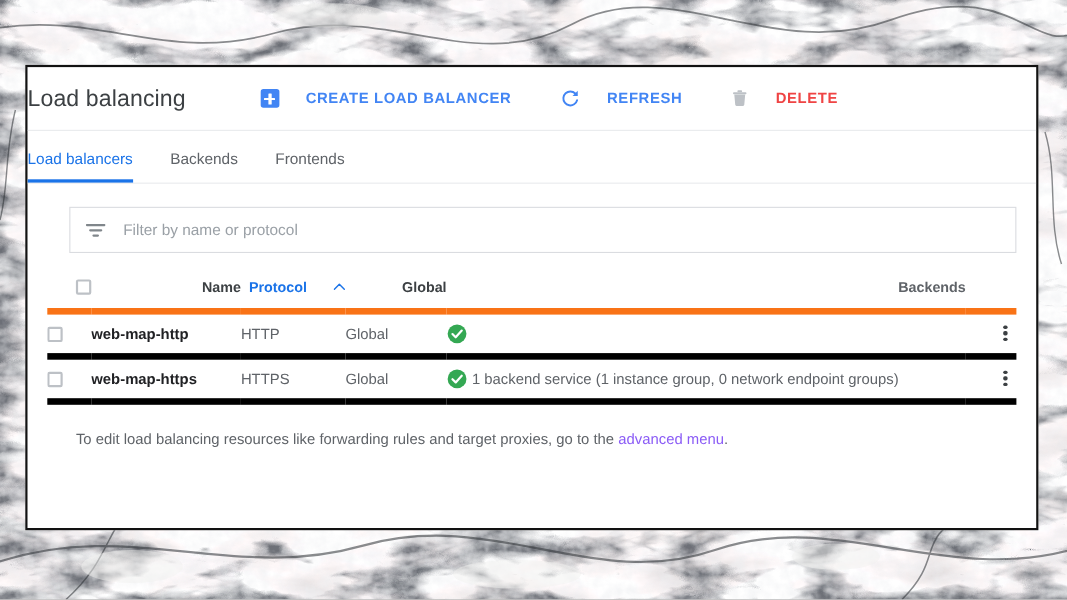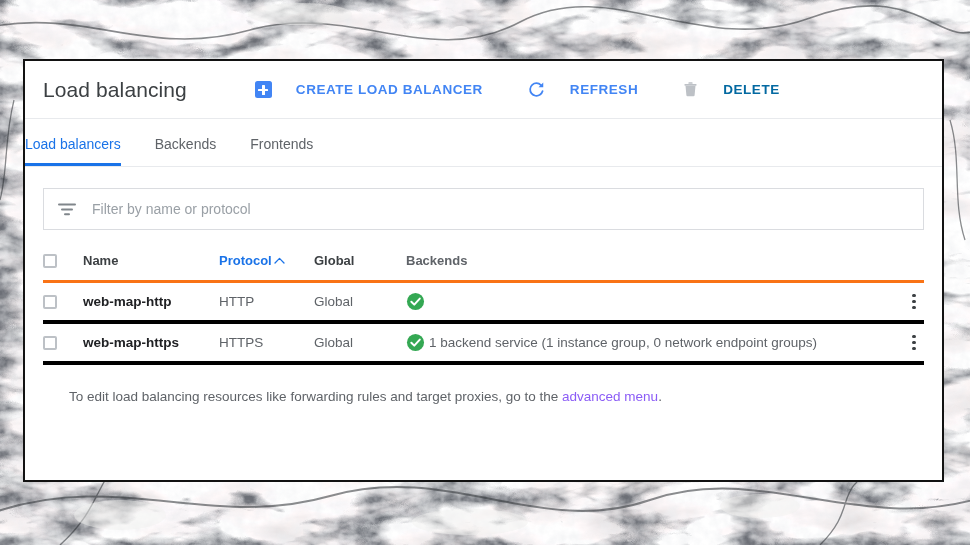--- a/index.html
+++ b/index.html
@@ -23,21 +23,20 @@
     border:2px solid #121212;
     overflow:hidden;
     z-index:5;
   }
 
   
   .header {
     height:58px;
     display:flex;
     align-items:center;
-    padding-left:18px;
     border-bottom:1px solid #e8eaed;
   }
   .page-title {
     font-size:21px;
     color:#3c4043;
     letter-spacing:.1px;
     margin-right:68px;
     white-space:nowrap;
   }
   .tbtn {
@@ -47,21 +46,21 @@
     font-size:13.5px;
     font-weight:bold;
     letter-spacing:.55px;
     color:#4285f4;
     background:none;
     border:none;
     cursor:pointer;
     white-space:nowrap;
     font-family:inherit;
   }
-  .tbtn.disabled { color:#0369a1; cursor:default; }
+  .tbtn.disabled { color:#ef4444; cursor:default; }
   .tbtn + .tbtn { margin-left:44px; }
   .plus-box {
     width:17px; height:17px;
     background:#4285f4;
     border-radius:2.5px;
     position:relative;
     flex:none;
   }
   .plus-box::before, .plus-box::after {
     content:""; position:absolute; background:#fff; border-radius:.5px;
@@ -82,21 +81,21 @@
     font-size:14px;
     color:#5f6368;
     padding-bottom:11px;
     cursor:pointer;
     border-bottom:3px solid transparent;
     white-space:nowrap;
   }
   .tab.active { color:#1a73e8; border-bottom-color:#1a73e8; }
 
   
-  .filter-wrap { padding:21px 18px 0 18px; }
+  .filter-wrap { padding:21px 18px 0 18px;margin-left:20px; }
   .filter-bar {
     height:42px;
     border:1px solid #dadce0;
     display:flex;
     align-items:center;
     padding:0 14px;
     gap:16px;
   }
   .filter-icon { width:18px; height:13px; flex:none; }
   .filter-input {
@@ -113,40 +112,40 @@
   table { width:100%; border-collapse:collapse; table-layout:fixed; }
   .tbl-wrap { padding:0 18px; margin-top:22px; }
   col.c-chk  { width:40px; }
   col.c-name { width:136px; }
   col.c-prot { width:95px; }
   col.c-reg  { width:92px; }
   col.c-bck  { width:auto; }
   col.c-menu { width:46px; }
 
   thead th {
-    text-align:left;
+    text-align:right;
     font-size:13px;
     font-weight:bold;
     color:#3c4043;
     padding:0 0 12px 0;
-    border-bottom:3px solid #f97316;
+    border-bottom:6px solid #f97316;
     vertical-align:bottom;
     white-space:nowrap;
   }
   thead th.sorted { color:#1a73e8; }
   thead th.muted  { color:#5f6368; font-weight:bold; }
-  .sort-head { display:inline-flex; align-items:center; gap:2px; }
+  .sort-head { display:inline-flex; align-items:center; gap:24px; }
   .chev { width:11px; height:7px; display:block; }
 
   tbody td {
     font-size:13.5px;
     color:#5f6368;
     padding:0;
     height:41px;
-    border-bottom:4px solid #000000;
+    border-bottom:6px solid #000000;
     vertical-align:middle;
     white-space:nowrap;
     overflow:hidden;
   }
   td.name { color:#202124; font-weight:bold; font-size:13.5px; }
 
   .chk {
     width:14px; height:14px;
     border:2px solid #bdc1c6;
     border-radius:2px;

